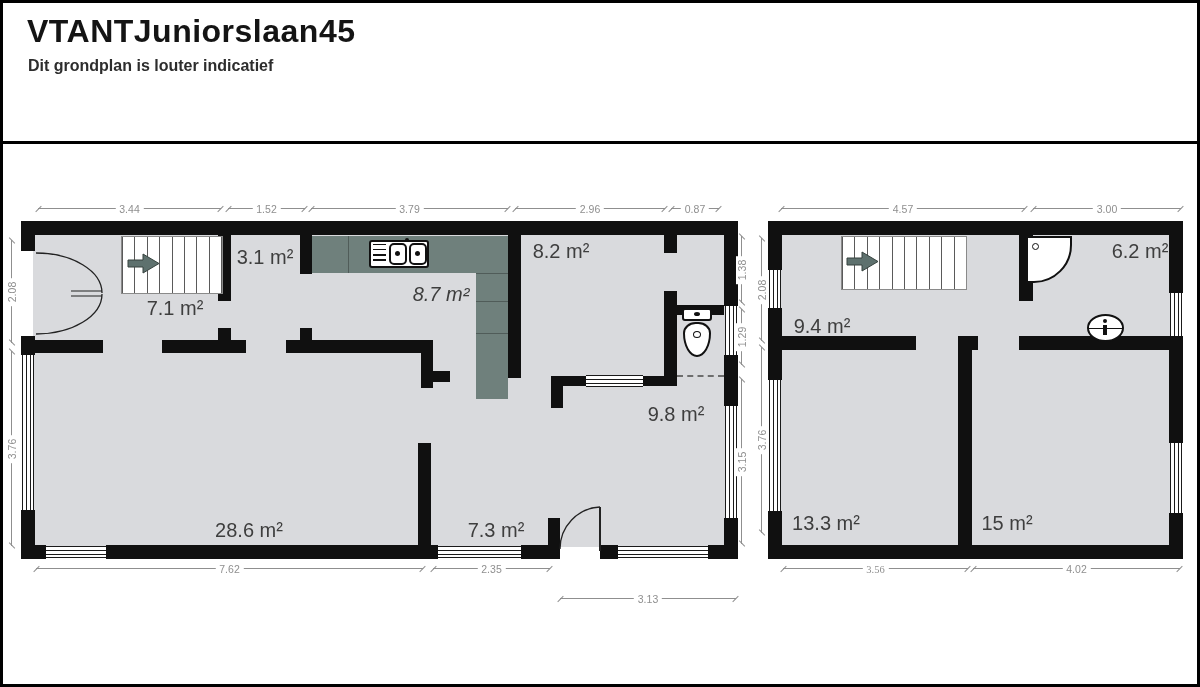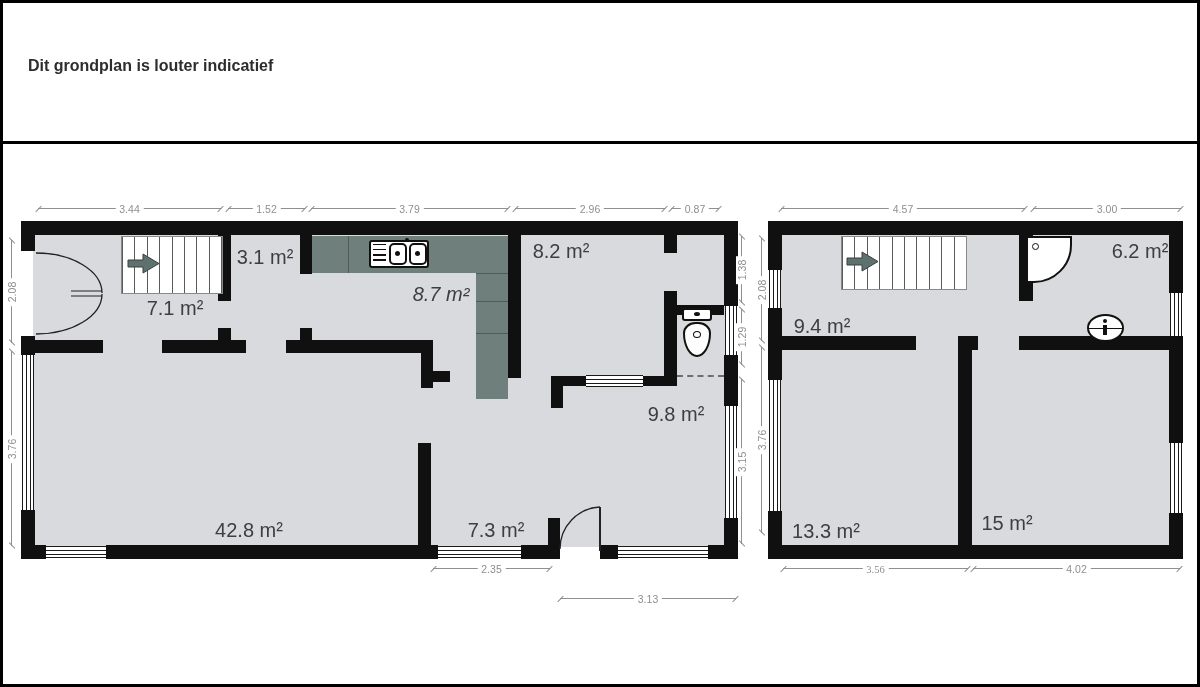--- a/index.html
+++ b/index.html
@@ -57,20 +57,21 @@
   .shower{position:absolute;background:#fff;border:2px solid #111;border-bottom-right-radius:38px;box-sizing:border-box;}
   .washbasin{position:absolute;background:#fff;border:2px solid #111;border-radius:50%;box-sizing:border-box;}
   .fline{position:absolute;background:#111;}
   svg.doorsvg{position:absolute;overflow:visible;}
 </style>
 </head>
 <body>
 
 <div id="page">
 
+  <div class="title">VTANTJuniorslaan45</div>
   <div class="subtitle">Dit grondplan is louter indicatief</div>
   <div class="sep"></div>
 
 
   <div class="floor" style="left:30px;top:230px;width:693px;height:314px;"></div>
 
   <i class="w" style="left:18px;top:218px;width:717px;height:14px;"></i>
   <i class="w" style="left:18px;top:542px;width:25px;height:14px;"></i>
   <i class="w" style="left:103px;top:542px;width:332px;height:14px;"></i>
   <i class="w" style="left:518px;top:542px;width:39px;height:14px;"></i>
@@ -144,21 +145,21 @@
   <svg class="doorsvg" style="left:553px;top:498px;" width="48" height="52">
     <path d="M 44 6 A 42 42 0 0 0 4 48" fill="none" stroke="#222" stroke-width="1.3"></path>
     <path d="M 44 6 V 50" fill="none" stroke="#222" stroke-width="2"></path>
   </svg>
 
   <div class="room-label" style="left:172px;top:305px;">7.1 m²</div>
   <div class="room-label" style="left:262px;top:254px;">3.1 m²</div>
   <div class="room-label" style="left:438px;top:291px;font-style:italic;">8.7 m²</div>
   <div class="room-label" style="left:558px;top:248px;">8.2 m²</div>
   <div class="room-label" style="left:673px;top:411px;">9.8 m²</div>
-  <div class="room-label" style="left:246px;top:527px;">42.8 m²</div>
+  <div class="room-label" style="left:246px;top:527px;">28.6 m²</div>
   <div class="room-label" style="left:493px;top:527px;">7.3 m²</div>
 
   <div class="hdim" style="left:35px;top:199px;width:183px;">
       <i class="dline"></i>
       <i class="tick tl"></i>
       <i class="tick tr"></i>
       <b class="dlab">3.44</b>
     </div>
   <div class="hdim" style="left:225px;top:199px;width:77px;">
       <i class="dline"></i>
@@ -178,20 +179,26 @@
       <i class="tick tr"></i>
       <b class="dlab">2.96</b>
     </div>
   <div class="hdim" style="left:668px;top:199px;width:48px;">
       <i class="dline"></i>
       <i class="tick tl"></i>
       <i class="tick tr"></i>
       <b class="dlab">0.87</b>
     </div>
 
+  <div class="hdim" style="left:33px;top:559px;width:387px;">
+      <i class="dline"></i>
+      <i class="tick tl"></i>
+      <i class="tick tr"></i>
+      <b class="dlab">7.62</b>
+    </div>
   <div class="hdim" style="left:430px;top:559px;width:117px;">
       <i class="dline"></i>
       <i class="tick tl"></i>
       <i class="tick tr"></i>
       <b class="dlab">2.35</b>
     </div>
   <div class="hdim" style="left:557px;top:589px;width:176px;">
       <i class="dline"></i>
       <i class="tick tl"></i>
       <i class="tick tr"></i>
@@ -259,21 +266,21 @@
 
   <div class="shower" style="left:1023px;top:233px;width:46px;height:47px;"></div>
   <div class="ring" style="left:1029px;top:240px;width:7px;height:7px;"></div>
   <div class="washbasin" style="left:1084px;top:311px;width:37px;height:28px;"></div>
   <i class="dot" style="left:1100px;top:316px;width:4px;height:4px;"></i>
   <i class="fline" style="left:1100px;top:322px;width:4px;height:10px;"></i>
   <i class="fline" style="left:1086px;top:325px;width:33px;height:1px;"></i>
 
   <div class="room-label" style="left:819px;top:323px;">9.4 m²</div>
   <div class="room-label" style="left:1137px;top:248px;">6.2 m²</div>
-  <div class="room-label" style="left:823px;top:520px;margin-top:8px;">13.3 m²</div>
+  <div class="room-label" style="left:823px;top:520px;">13.3 m²</div>
   <div class="room-label" style="left:1004px;top:520px;">15 m²</div>
 
   <div class="hdim" style="left:778px;top:199px;width:244px;text-align:right;">
       <i class="dline"></i>
       <i class="tick tl"></i>
       <i class="tick tr"></i>
       <b class="dlab">4.57</b>
     </div>
   <div class="hdim" style="left:1030px;top:199px;width:148px;">
       <i class="dline"></i>

